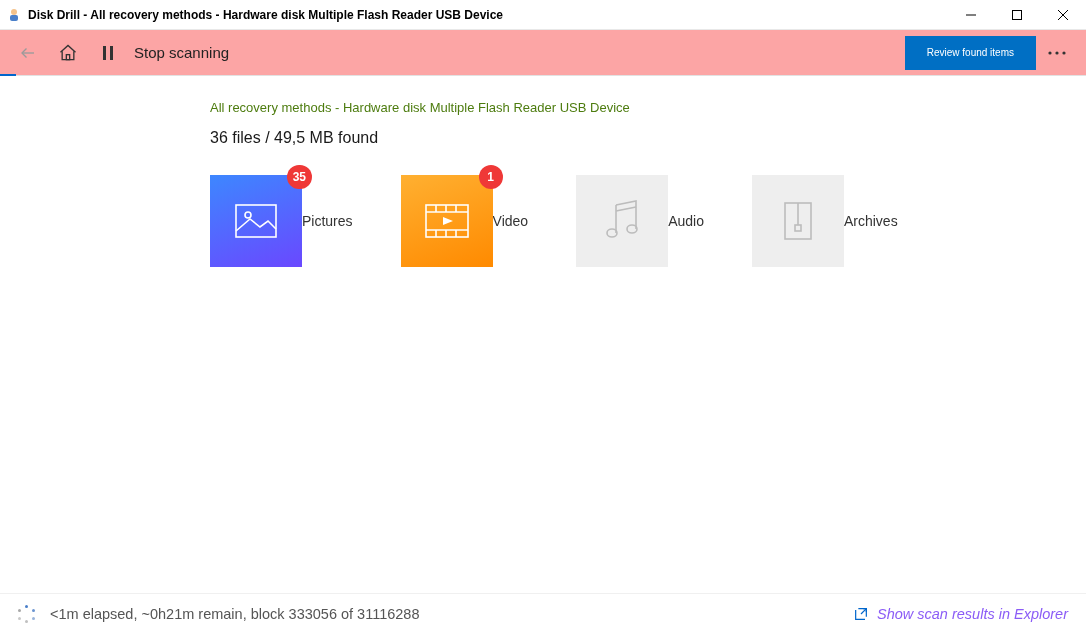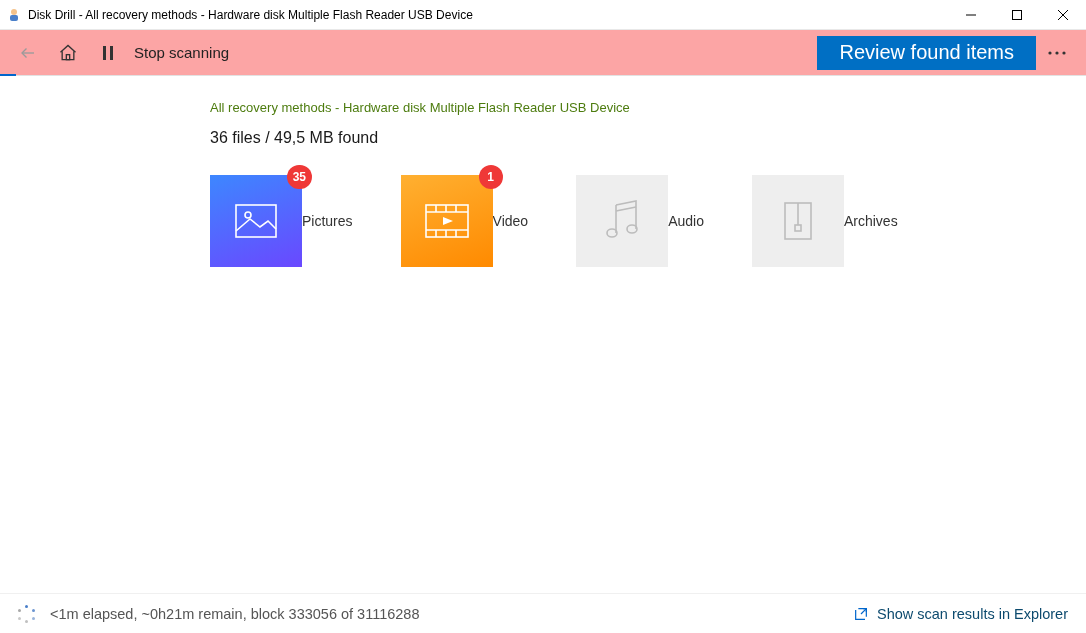--- a/index.html
+++ b/index.html
@@ -8,20 +8,21 @@
   
   .titlebar {
     height: 30px;
     background: #fff;
     display: flex;
     align-items: center;
     padding-left: 6px;
     border-bottom: 1px solid #e8e8e8;
     font-size: 12px;
     color: #000;
+    font-weight: bold;
   }
   .titlebar .appicon {
     width: 16px; height: 16px; margin-right: 6px;
     display:flex;align-items:center;justify-content:center;
   }
   .titlebar .title { flex: 0 0 auto; }
   .titlebar .spacer { flex: 1; }
   .winbtn {
     width: 46px; height: 30px;
     display:flex; align-items:center; justify-content:center;
@@ -49,21 +50,21 @@
   .toolbar .tlabel {
     font-size: 15px;
     color: #222;
     margin-left: 6px;
   }
   .toolbar .grow { flex:1; }
   .toolbar .review-btn {
     background:#006fc4;
     color:#fff;
     border:none;
-    font-size:20px;
+    font-size:10px;
     padding: 8px 22px;
     height:34px;
     display:flex;align-items:center;justify-content:center;
   }
   .toolbar .more {
     width:42px;height:46px;display:flex;align-items:center;justify-content:center;
     color:#333;font-size:18px;letter-spacing:2px;
   }
   .accent-underline{
     position:absolute;left:0;bottom:-1px;width:16px;height:2px;background:#0066cc;
@@ -137,23 +138,24 @@
   }
   .statusbar .spinner {
     width:18px;height:18px;margin-right:14px;
     position:relative;
   }
   .statusbar .spinner span{
     position:absolute;width:3px;height:3px;border-radius:50%;background:#7a7a7a;
   }
   .statusbar .grow{flex:1;}
   .statusbar .explorer-link{
-    color:#0c4a6e;
+    color:#8b5cf6;
     display:flex;align-items:center;gap:8px;
     cursor:pointer;
+    font-style:italic;
   }
 
   svg { display:block; }
 </style>
 </head>
 <body>
 
 <div class="titlebar">
   <span class="appicon">
     <svg width="16" height="16" viewBox="0 0 16 16">

